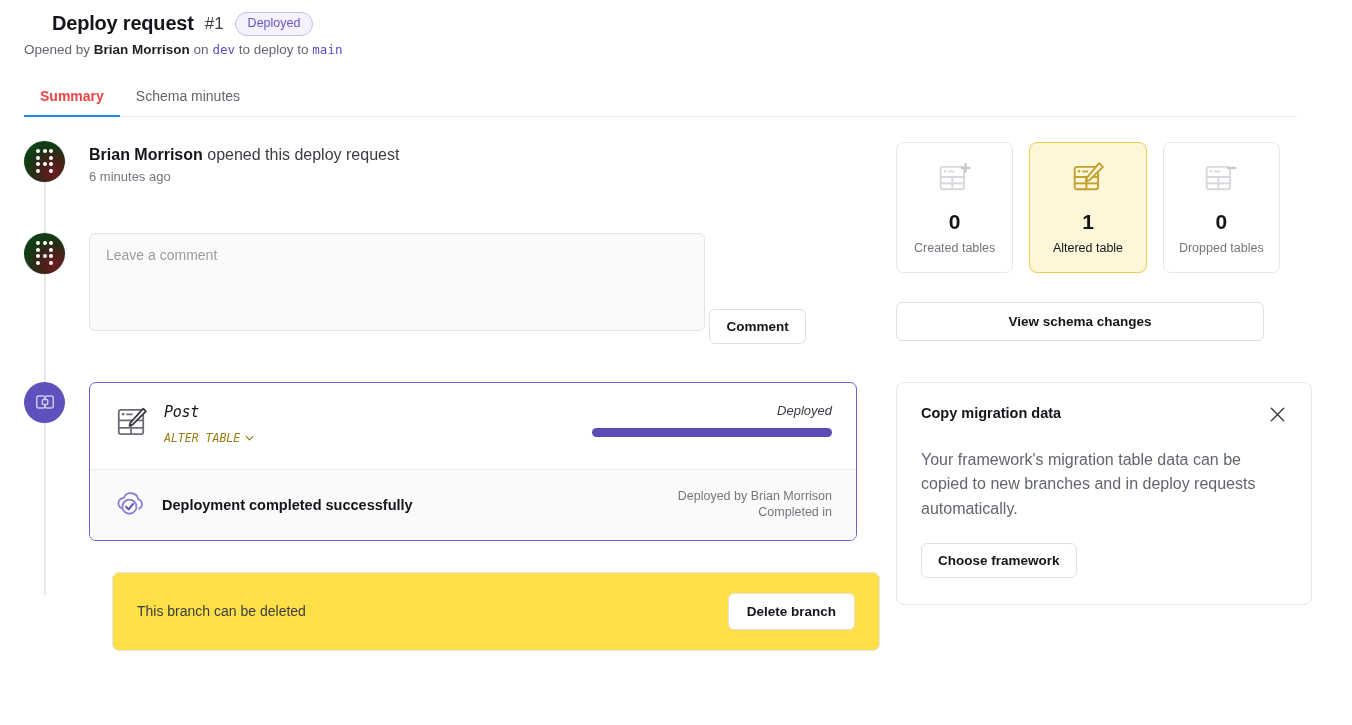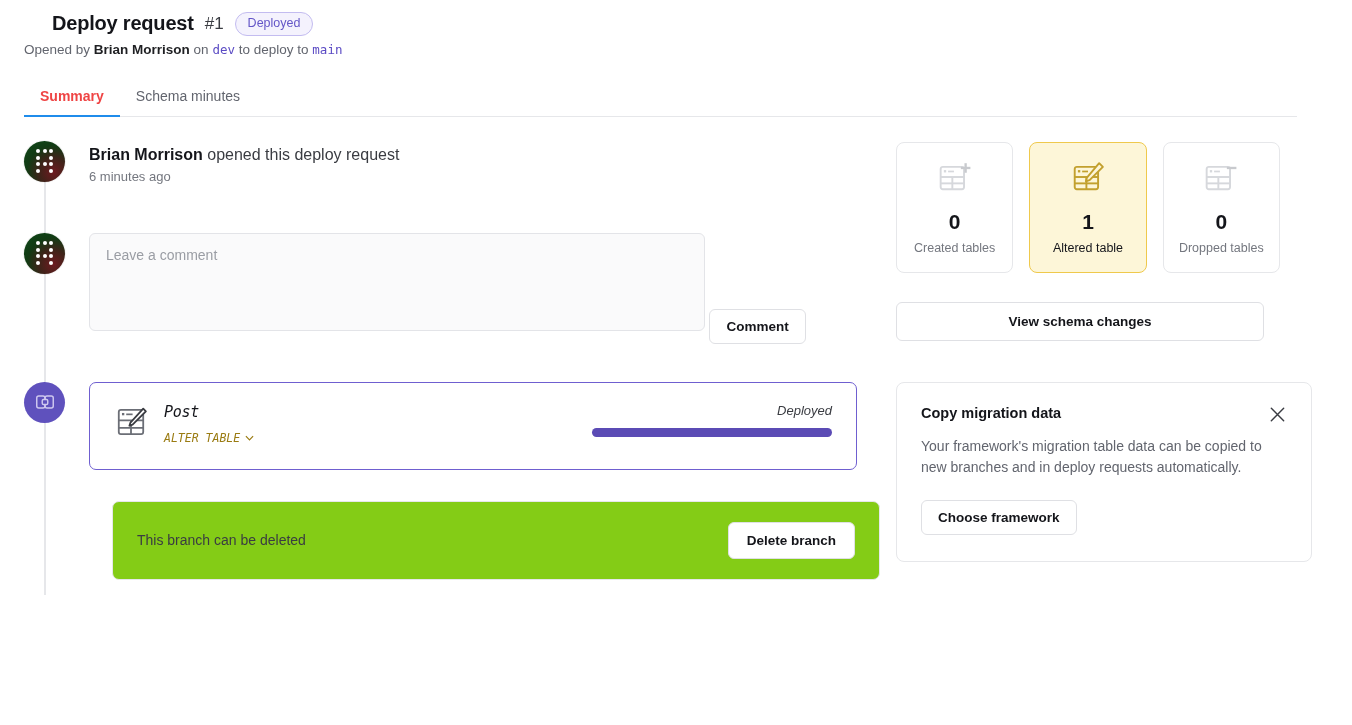--- a/index.html
+++ b/index.html
@@ -120,21 +120,21 @@
   .deploy-foot {
     display: flex; align-items: center; padding: 16px 24px;
     background: #fafafb; border-top: 1px solid #e9eaed;
   }
   .deploy-foot-msg { font-size: 14.5px; font-weight: 700; color: #14151a; padding-left: 14px; flex: 1; }
   .deploy-foot-meta { text-align: right; font-size: 12.5px; color: #74777f; line-height: 1.25; }
 
   
   .delete-card {
     margin-left: 88px; margin-top: 31px; width: 768px;
-    border: 1px solid #e6e7ea; border-radius: 7px; background: #84cc16;
+    border: 1px solid #e6e7ea; border-radius: 7px; background: #fde047;
     display: flex; align-items: center; justify-content: space-between;
     padding: 20px 24px;
   }
   .delete-text { font-size: 14px; color: #3a3c42; }
   .delete-btn { background: #fff; padding: 10px 18px; }
 
   
   .stats { display: flex; gap: 16px; }
   .stat {
     width: 128px; height: 131px; border-radius: 8px; border: 1px solid #e6e7ea;
@@ -150,21 +150,21 @@
     margin-top: 29px; width: 368px; padding: 11px 0; text-align: center;
   }
 
   .migration-card {
     margin-top: 41px; width: 416px; border: 1px solid #e6e7ea; border-radius: 8px;
     background: #fff; padding: 22px 24px 26px;
   }
   .mig-head { display: flex; align-items: flex-start; justify-content: space-between; }
   .mig-title { font-size: 14.5px; font-weight: 700; color: #14151a; }
   .mig-close { cursor: pointer; line-height: 0; padding: 1px; }
-  .mig-desc { margin-top: 12px; font-size: 14px; color: #62656e; line-height: 1.55; }
+  .mig-desc { margin-top: 24px; font-size: 16px; color: #62656e; line-height: 1.55; }
   .mig-btn { margin-top: 21px; }
 </style>
 </head>
 <body>
 
 <div class="page">
 
   <div class="header">
     <div class="title-row">
       <span class="title">Deploy request</span>
@@ -264,20 +264,34 @@
                   <svg width="9" height="6" viewBox="0 0 10 6" aria-hidden="true">
                     <path d="M1 1 L5 5 L9 1" stroke="#9a7b12" stroke-width="1.3" fill="none"></path>
                   </svg>
                 </div>
               </div>
               <div class="deploy-status">
                 <div class="status-word">Deployed</div>
                 <div class="progress"></div>
               </div>
             </div>
+            <div class="deploy-foot">
+              <span>
+                <svg width="34" height="34" viewBox="0 0 32 32" fill="none" stroke="#8b7fd4" stroke-width="1.7" aria-hidden="true">
+                  <path d="M9.5 21.5a5.2 5.2 0 0 1-.3-10.4 7.2 7.2 0 0 1 13.7 1.6 4.6 4.6 0 0 1 .3 8.8"></path>
+                  <circle cx="14.5" cy="19.5" r="6.6" fill="#ffffff" stroke="#8b7fd4"></circle>
+                  <path d="M11.4 19.6 L13.7 22 L18 16.9" stroke="#5b4bb5" stroke-width="1.9" stroke-linecap="round" stroke-linejoin="round"></path>
+                </svg>
+              </span>
+              <div class="deploy-foot-msg">Deployment completed successfully</div>
+              <div class="deploy-foot-meta">
+                <div>Deployed by Brian Morrison</div>
+                <div>Completed in</div>
+              </div>
+            </div>
           </div>
         </div>
       </div>
 
       <div class="delete-card">
         <span class="delete-text">This branch can be deleted</span>
         <button class="btn delete-btn">Delete branch</button>
       </div>
     </div>
 

